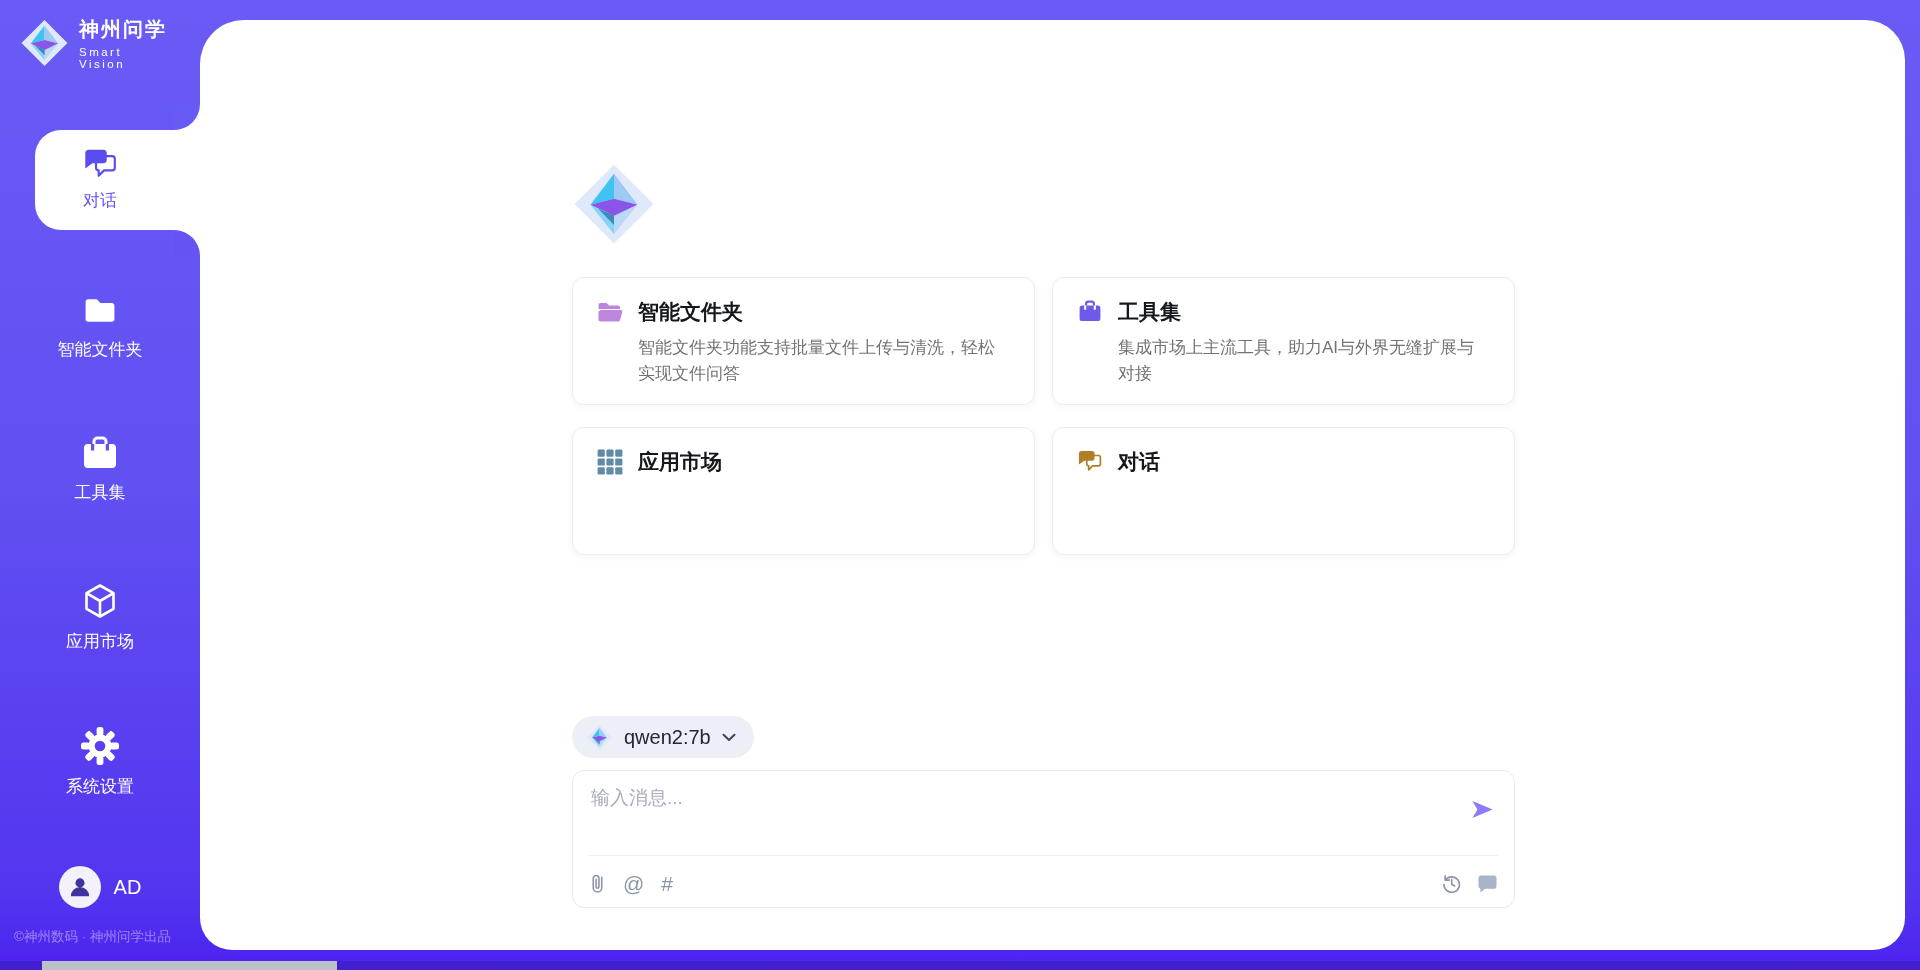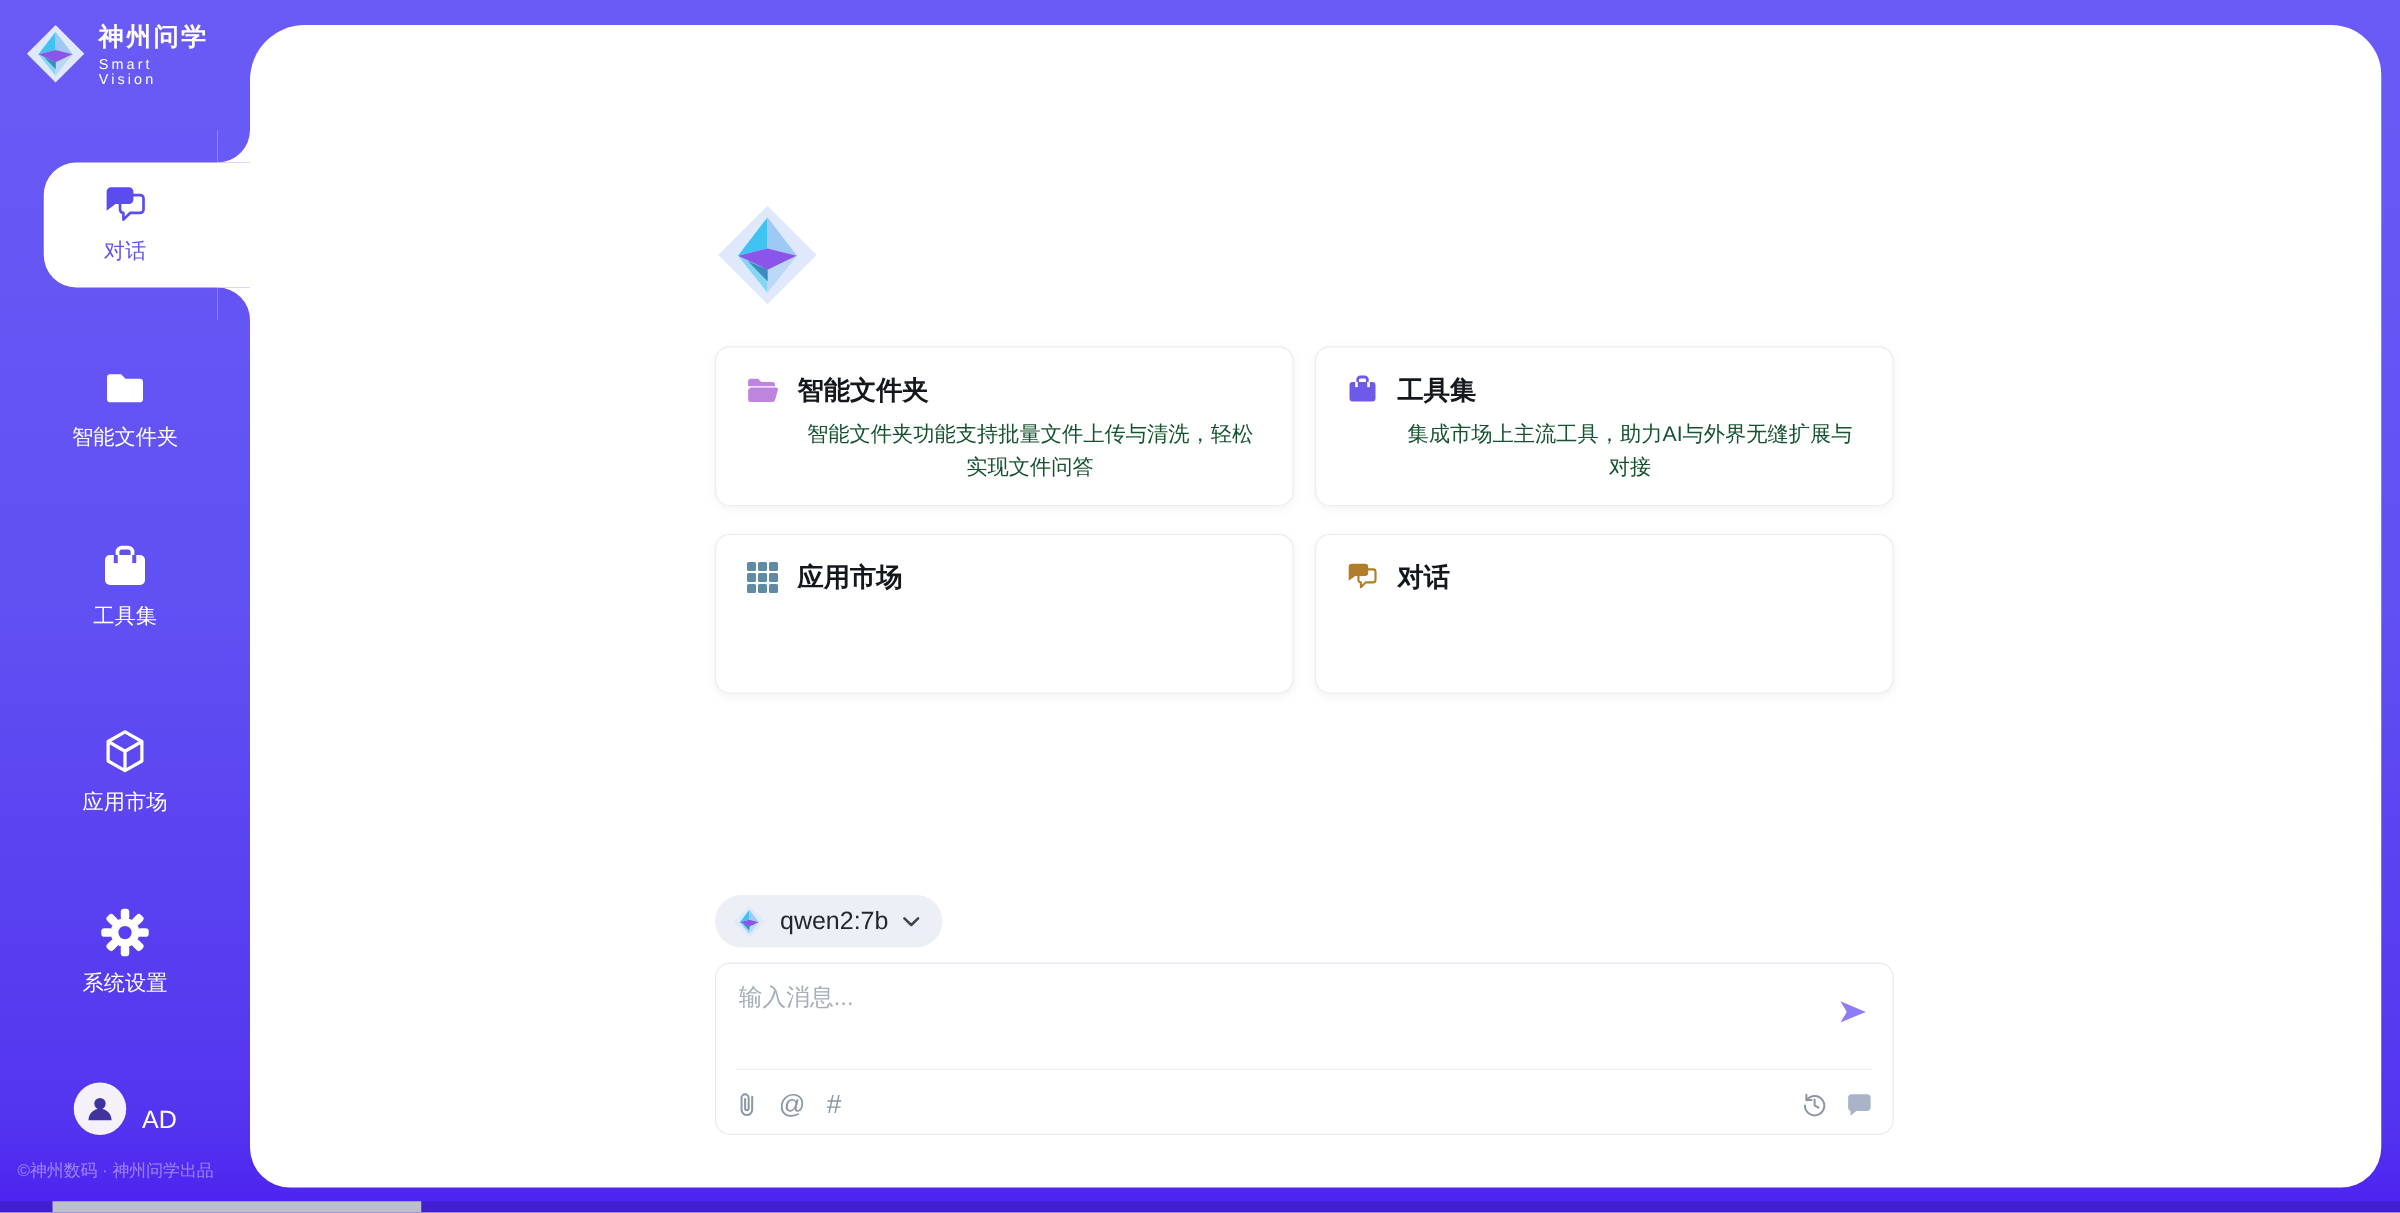--- a/index.html
+++ b/index.html
@@ -23,38 +23,38 @@
 
   
   .active-tab { position:absolute; left:35px; top:130px; width:165px; height:100px; background:#fff; border-radius:26px 0 0 26px; cursor:pointer; }
   .active-tab-inner { position:absolute; left:0; top:0; width:130px; height:100px; display:flex; flex-direction:column; align-items:center; justify-content:center; gap:7px; }
   .active-tab .nav-label { color:#6153F0; font-size:17px; }
   .fillet { position:absolute; left:174px; width:26px; height:26px; background:#fff; }
   .fillet-top { top:104px; } .fillet-bottom { top:230px; }
   .fillet-top::before { content:""; position:absolute; inset:0; background:#685AF5; border-bottom-right-radius:26px; }
   .fillet-bottom::before { content:""; position:absolute; inset:0; background:#6454F3; border-top-right-radius:26px; }
 
-  .user-row { position:absolute; left:0; top:866px; width:200px; display:flex; align-items:flex-end; justify-content:center; gap:13px; cursor:pointer; }
+  .user-row { position:absolute; left:0; top:866px; width:200px; display:flex; align-items:center; justify-content:center; gap:13px; cursor:pointer; }
   .avatar { width:42px; height:42px; border-radius:50%; background:#f4f1fb; display:flex; align-items:center; justify-content:center; }
   .user-name { color:#fff; font-size:20px; }
   .copyright { position:absolute; left:14px; top:928px; font-size:13.5px; color:rgba(255,255,255,.42); }
 
   
   .panel { position:absolute; left:200px; top:20px; right:15px; bottom:20px; background:#fff; border-radius:44px 40px 32px 32px; }
 
   .greeting { position:absolute; left:372px; top:142px; display:flex; align-items:center; gap:22px; }
   .greeting svg { width:84px; height:84px; }
   .greeting-text { font-size:31px; font-weight:bold; color:#16181d; letter-spacing:.5px; }
 
   .cards { position:absolute; left:372px; top:257px; display:grid; grid-template-columns:463px 463px; column-gap:17px; row-gap:22px; }
   .card { height:128px; border:1px solid #ebedf2; border-radius:12px; background:#fff; padding:20px 24px; box-shadow:0 2px 8px rgba(25,30,60,.05); cursor:pointer; }
   .card-head { display:flex; align-items:center; gap:15px; }
   .card-head svg { width:26px; height:26px; flex:0 0 auto; }
   .card-title { font-size:21px; font-weight:bold; color:#14171c; }
-  .card-desc { margin:9px 0 0 41px; font-size:17px; line-height:1.5; color:#14532d;text-align:center; }
+  .card-desc { margin:9px 0 0 41px; font-size:17px; line-height:1.5; color:#737373; }
 
   .model-pill { position:absolute; left:372px; top:696px; height:42px; display:inline-flex; align-items:center; gap:11px; padding:0 18px 0 14px; border-radius:21px; background:#edeff6; border:none; cursor:pointer; }
   .model-pill svg.mini-diamond { width:27px; height:27px; }
   .model-name { font-size:20px; color:#23262e; font-family:inherit; }
 
   .composer { position:absolute; left:372px; top:750px; width:943px; height:138px; border:1px solid #e7e9ef; border-radius:12px; background:#fff; }
   .composer textarea { position:absolute; left:18px; top:14px; width:calc(100% - 96px); height:60px; border:none; outline:none; resize:none; background:transparent; font-family:inherit; font-size:19px; color:#a21caf; }
   .composer textarea::placeholder { color:#a6adbc; }
   .send-btn { position:absolute; right:16px; top:22px; width:32px; height:32px; border:none; background:none; cursor:pointer; display:flex; align-items:center; justify-content:center; }
   .composer-divider { position:absolute; left:16px; right:16px; top:84px; height:1px; background:#eef0f4; }

